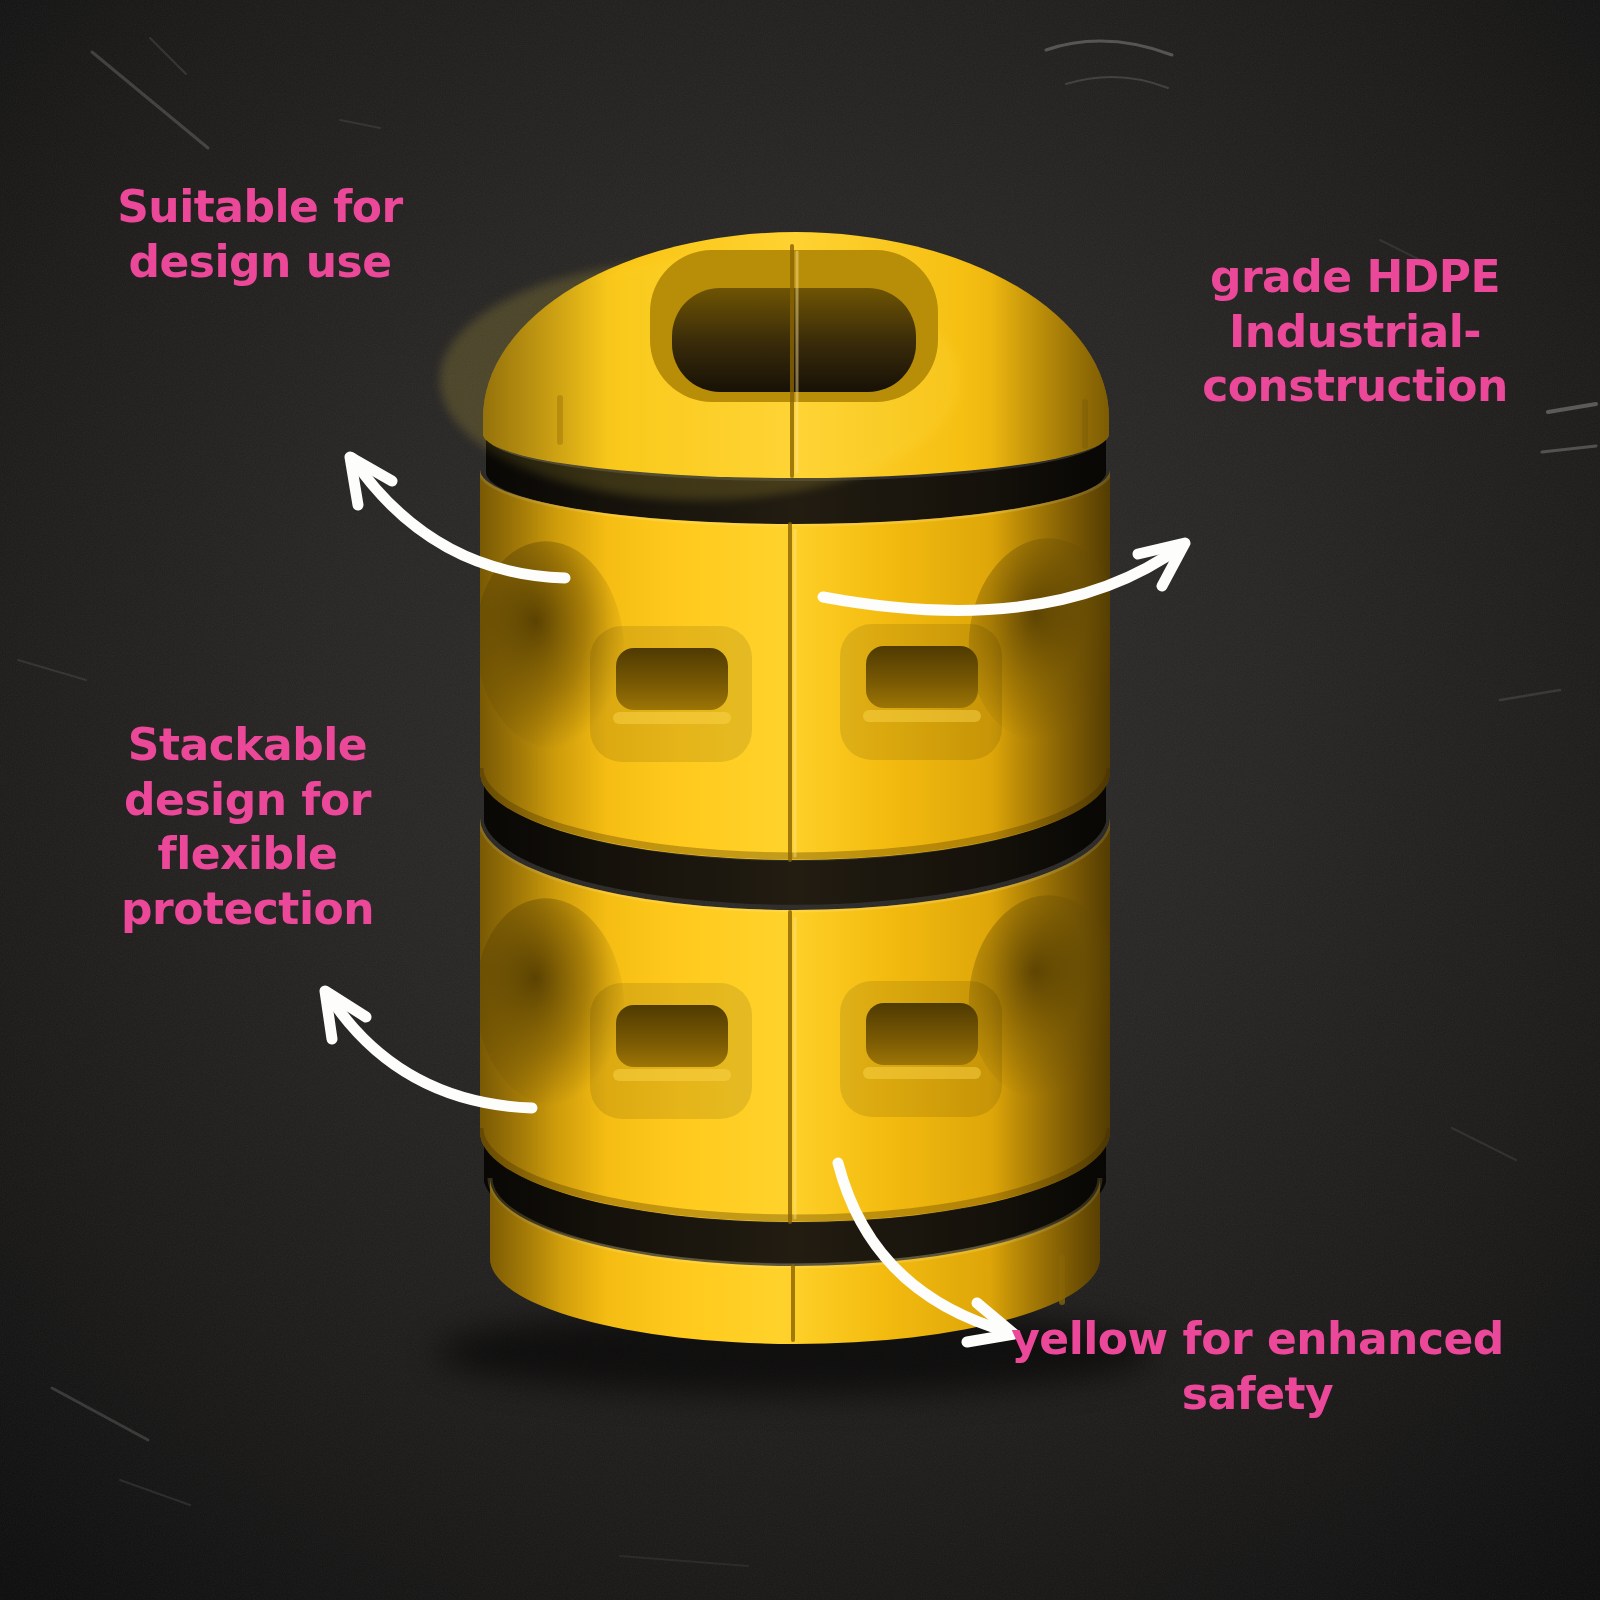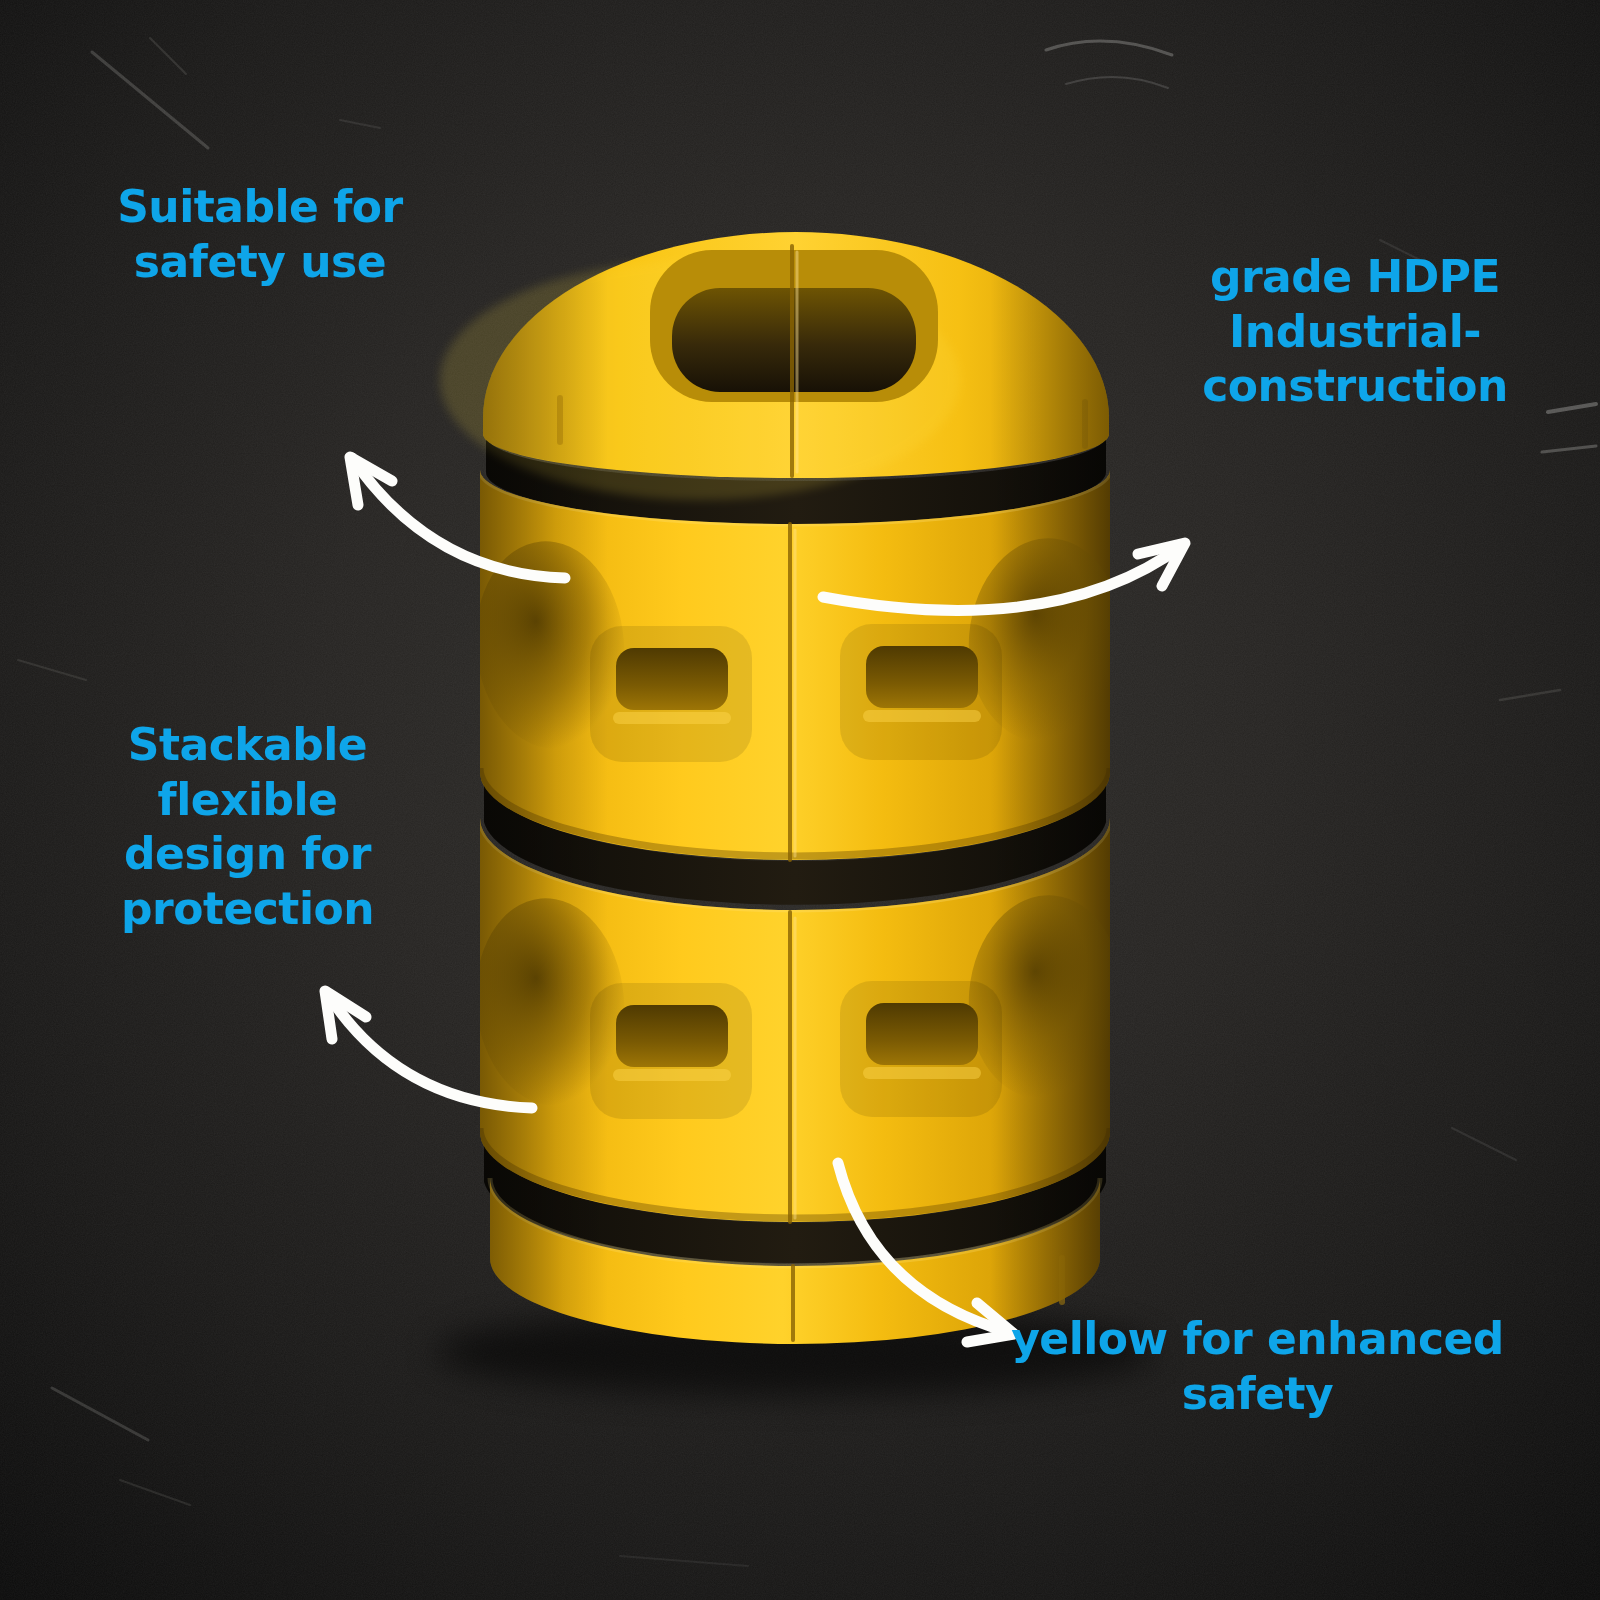--- a/index.html
+++ b/index.html
@@ -4,21 +4,21 @@
 <style>
   html,body{margin:0;padding:0;background:#0a0a0a;}
   .canvas{
     position:relative;width:1600px;height:1600px;overflow:hidden;
     background:#1b1a19;
     font-family:"DejaVu Sans","Liberation Sans",sans-serif;
   }
   .scene{position:absolute;left:0;top:0;width:1600px;height:1600px;}
   .callout{
     position:absolute;
-    color:#0ea5e9;
+    color:#ec4899;
     font-weight:700;
     font-size:44px;
     line-height:1.24;
     letter-spacing:-0.5px;
     text-align:center;
     z-index:5;
   }
   .callout span{display:block;}
   .c-top-left{left:30px;top:180px;width:460px;}
   .c-top-right{left:1140px;top:250px;width:430px;}
@@ -217,33 +217,33 @@
       </g>
       <g>
         <path d="M 838 1163 Q 872 1295 1012 1333"></path>
         <path d="M 967 1342 L 1014 1334 L 977 1303"></path>
       </g>
     </g>
   </svg>
 
   <div class="callout c-top-left">
     <span>Suitable for</span>
-    <span>safety use</span>
+    <span>design use</span>
   </div>
 
   <div class="callout c-top-right">
     <span>grade HDPE</span>
     <span>Industrial-</span>
     <span>construction</span>
   </div>
 
   <div class="callout c-mid-left">
     <span>Stackable</span>
+    <span>design for</span>
     <span>flexible</span>
-    <span>design for</span>
     <span>protection</span>
   </div>
 
   <div class="callout c-bottom-right">
     <span>yellow for enhanced</span>
     <span>safety</span>
   </div>
 
 </div>
 

